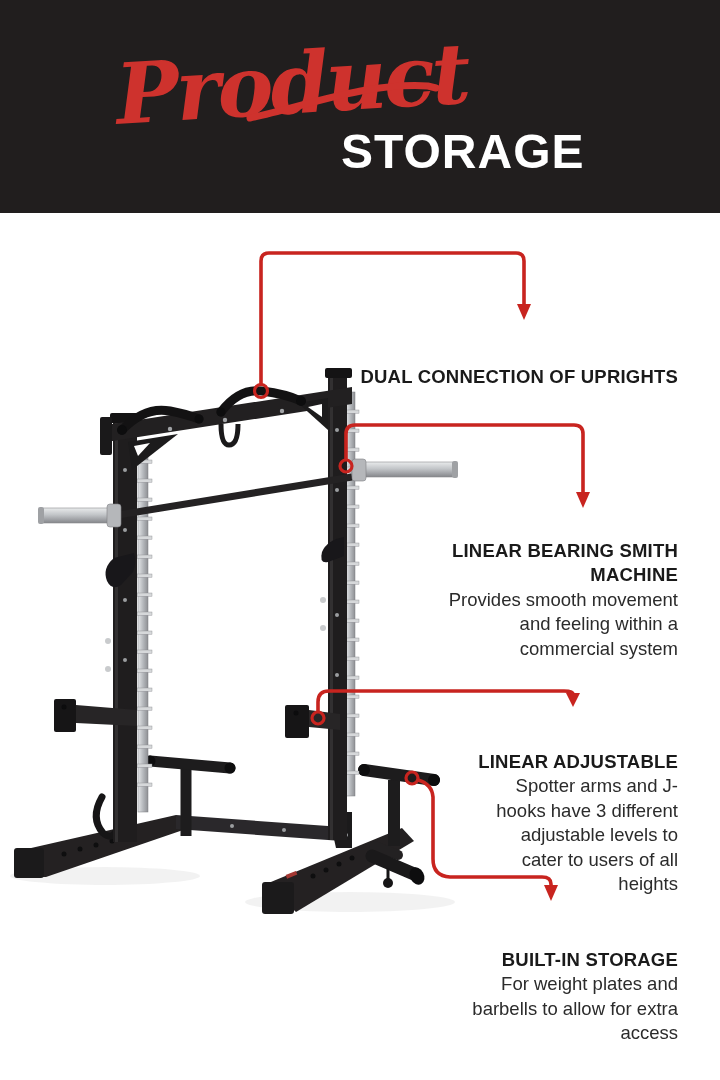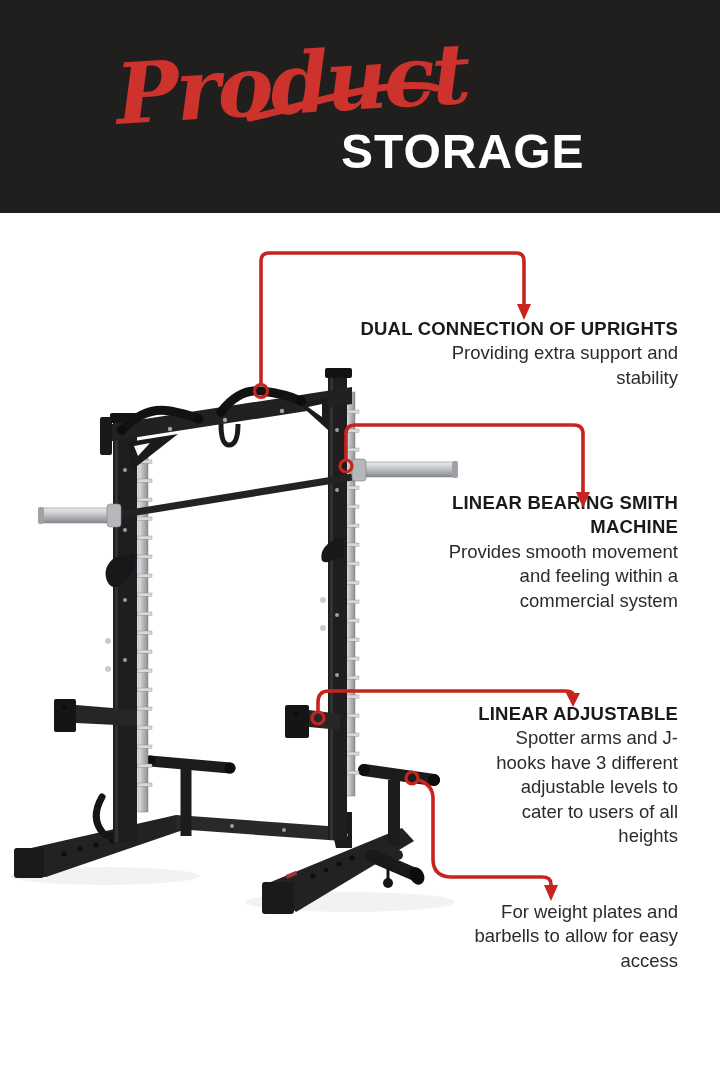--- a/index.html
+++ b/index.html
@@ -10,21 +10,21 @@
   .script-title{position:absolute;left:116px;top:40px;width:420px;
       font-family:"DejaVu Serif",serif;font-style:italic;font-weight:bold;
       font-size:84px;line-height:110px;color:#ce322d;letter-spacing:-3px;
       transform:rotate(-3.5deg);transform-origin:left center;}
   .main-title{position:absolute;left:341px;top:127px;
       font-size:48px;line-height:50px;font-weight:bold;color:#ffffff;letter-spacing:1px;}
   .swash{position:absolute;left:0;top:0;z-index:3;pointer-events:none;}
   
   .machine{position:absolute;left:0;top:0;z-index:1;}
   
-  .callout{position:absolute;right:42px;text-align:right;z-index:3;}
+  .callout{position:absolute;right:42px;text-align:right;z-index:3;margin-top:48px;}
   .co-h{font-weight:700;font-size:18.5px;line-height:24.4px;color:#1a1a1a;
         letter-spacing:.2px;white-space:pre-line;}
   .co-b{font-weight:400;font-size:18.5px;line-height:24.4px;color:#2b2b2b;white-space:pre-line;}
   
   .arrows{position:absolute;left:0;top:0;z-index:5;pointer-events:none;}
 </style>
 </head>
 <body>
 
 <div class="page">
@@ -207,41 +207,40 @@
     </g>
     <g>
       <path d="M309,710 L340,714 L340,730 L309,727 Z" fill="#272526"></path>
       <rect x="285" y="705" width="24" height="33" rx="2" fill="#161516"></rect>
       <circle cx="296" cy="713" r="2.5" fill="#0c0c0d"></circle>
     </g>
   </svg>
 
   <div class="callout" style="top:317px">
     <div class="co-h">DUAL CONNECTION OF UPRIGHTS</div>
-    <div class="co-b">Providing extra support and
-stability</div>
   </div>
   <div class="callout" style="top:491px">
     <div class="co-h">LINEAR BEARING SMITH
 MACHINE</div>
     <div class="co-b">Provides smooth movement
 and feeling within a
 commercial system</div>
   </div>
   <div class="callout" style="top:702px">
     <div class="co-h">LINEAR ADJUSTABLE</div>
     <div class="co-b">Spotter arms and J-
 hooks have 3 different
 adjustable levels to
 cater to users of all
 heights</div>
   </div>
   <div class="callout" style="top:900px">
+    <div class="co-h">BUILT-IN STORAGE</div>
     <div class="co-b">For weight plates and
-barbells to allow for easy
+barbells to allow for extra
 access</div>
   </div>
 
   <svg class="arrows" width="720" height="1080" viewBox="0 0 720 1080">
     <g stroke="#c8241f" stroke-width="3.6" fill="none" stroke-linecap="round">
       <g>
         <circle cx="261" cy="391" r="6.5" stroke-width="3.2"></circle>
         <path d="M261,384 L261,261 Q261,253 269,253 L516,253 Q524,253 524,261 L524,306"></path>
         <polygon points="517,304 531,304 524,320" fill="#c8241f" stroke="none"></polygon>
       </g>

